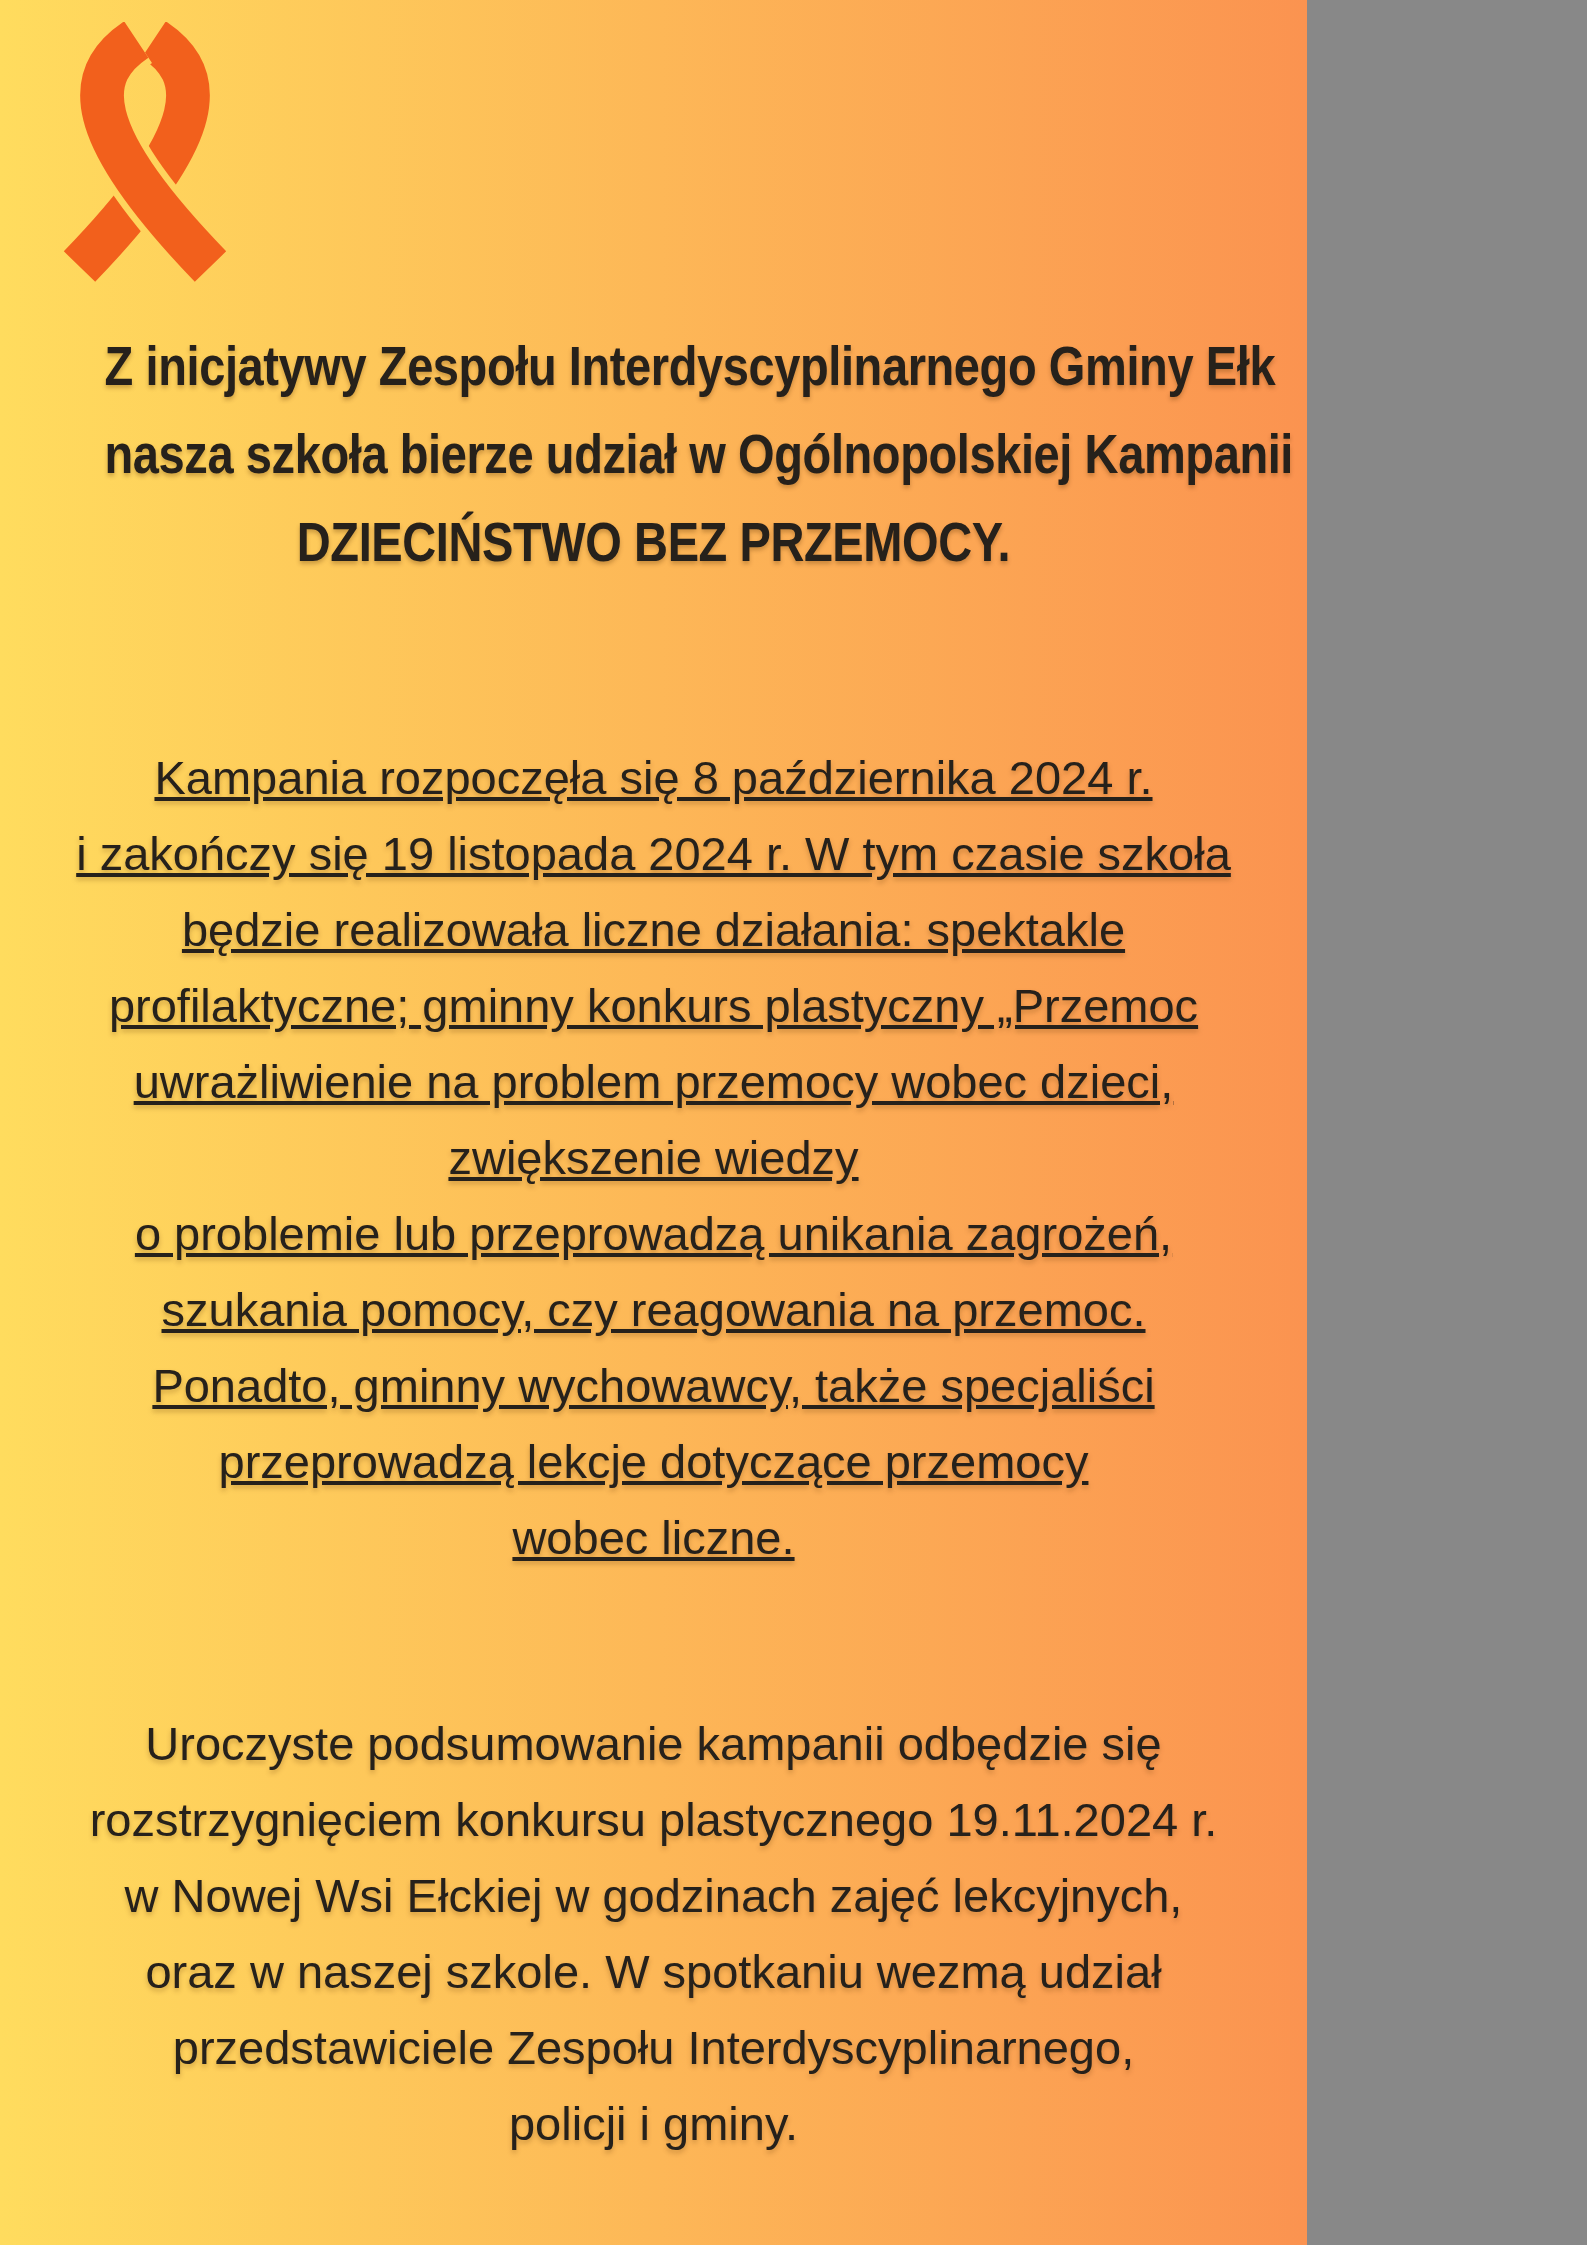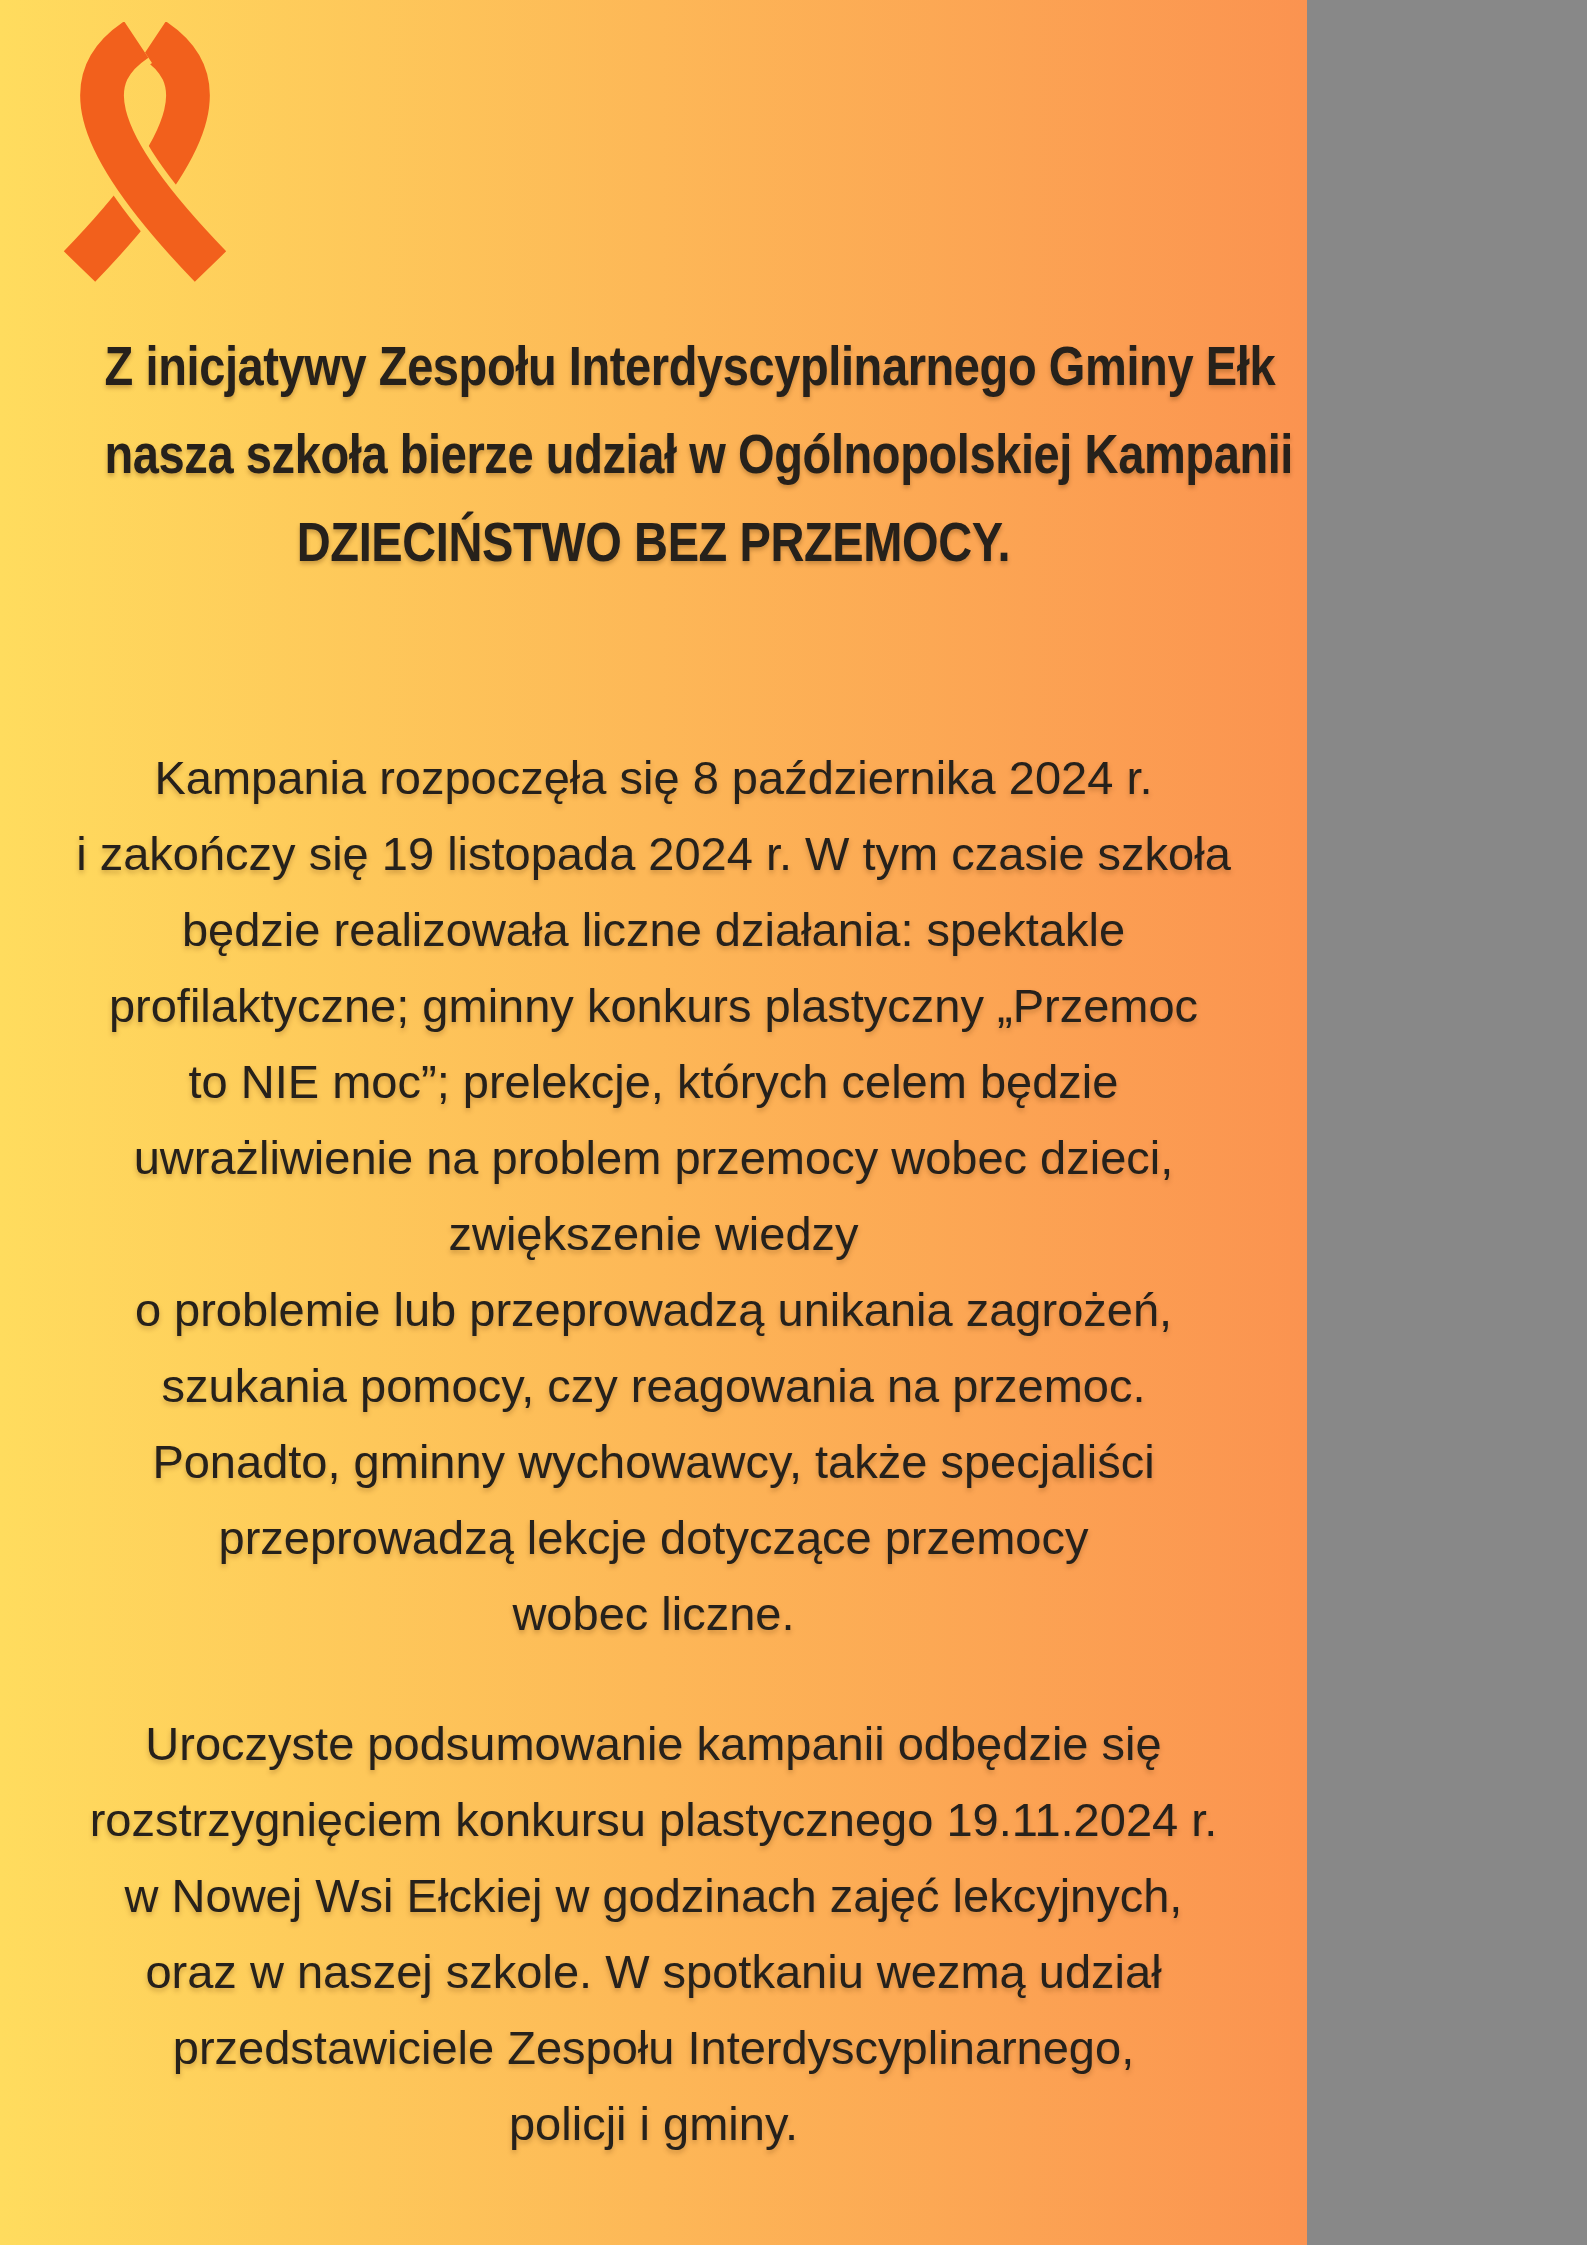--- a/index.html
+++ b/index.html
@@ -21,21 +21,21 @@
     letter-spacing:-0.5px;
     transform:scaleX(0.84);transform-origin:50% 0;
     text-shadow:0 3px 5px rgba(90,45,0,0.30);
   }
   .para{
     position:absolute;left:0;right:0;
     text-align:center;
     font-size:47px;line-height:76px;font-weight:400;
     text-shadow:0 3px 5px rgba(90,45,0,0.28);
   }
-  .para1{top:740px;}
+  .para1{top:740px;text-decoration:underline;}
   .para2{top:1706px;}
   .line{white-space:pre;}
 </style>
 </head>
 <body>
 
 <div class="poster">
 
   <svg class="ribbon ribbon-tl" viewBox="0 0 100 120" aria-hidden="true">
     <defs>
@@ -53,21 +53,20 @@
     <div class="line">Z inicjatywy Zespołu Interdyscyplinarnego Gminy Ełk</div>
     <div class="line">nasza szkoła bierze udział w Ogólnopolskiej Kampanii</div>
     <div class="line">DZIECIŃSTWO BEZ PRZEMOCY.</div>
   </div>
 
   <div class="para para1">
     <div class="line">Kampania rozpoczęła się 8 października 2024 r.</div>
     <div class="line">i zakończy się 19 listopada 2024 r. W tym czasie szkoła</div>
     <div class="line">będzie realizowała liczne działania: spektakle</div>
     <div class="line">profilaktyczne; gminny konkurs plastyczny „Przemoc</div>
-    <div class="line">to NIE moc”; prelekcje, których celem będzie</div>
     <div class="line">uwrażliwienie na problem przemocy wobec dzieci,</div>
     <div class="line">zwiększenie wiedzy</div>
     <div class="line">o problemie lub przeprowadzą unikania zagrożeń,</div>
     <div class="line">szukania pomocy, czy reagowania na przemoc.</div>
     <div class="line">Ponadto, gminny wychowawcy, także specjaliści</div>
     <div class="line">przeprowadzą lekcje dotyczące przemocy</div>
     <div class="line">wobec liczne.</div>
   </div>
 
   <div class="para para2">

